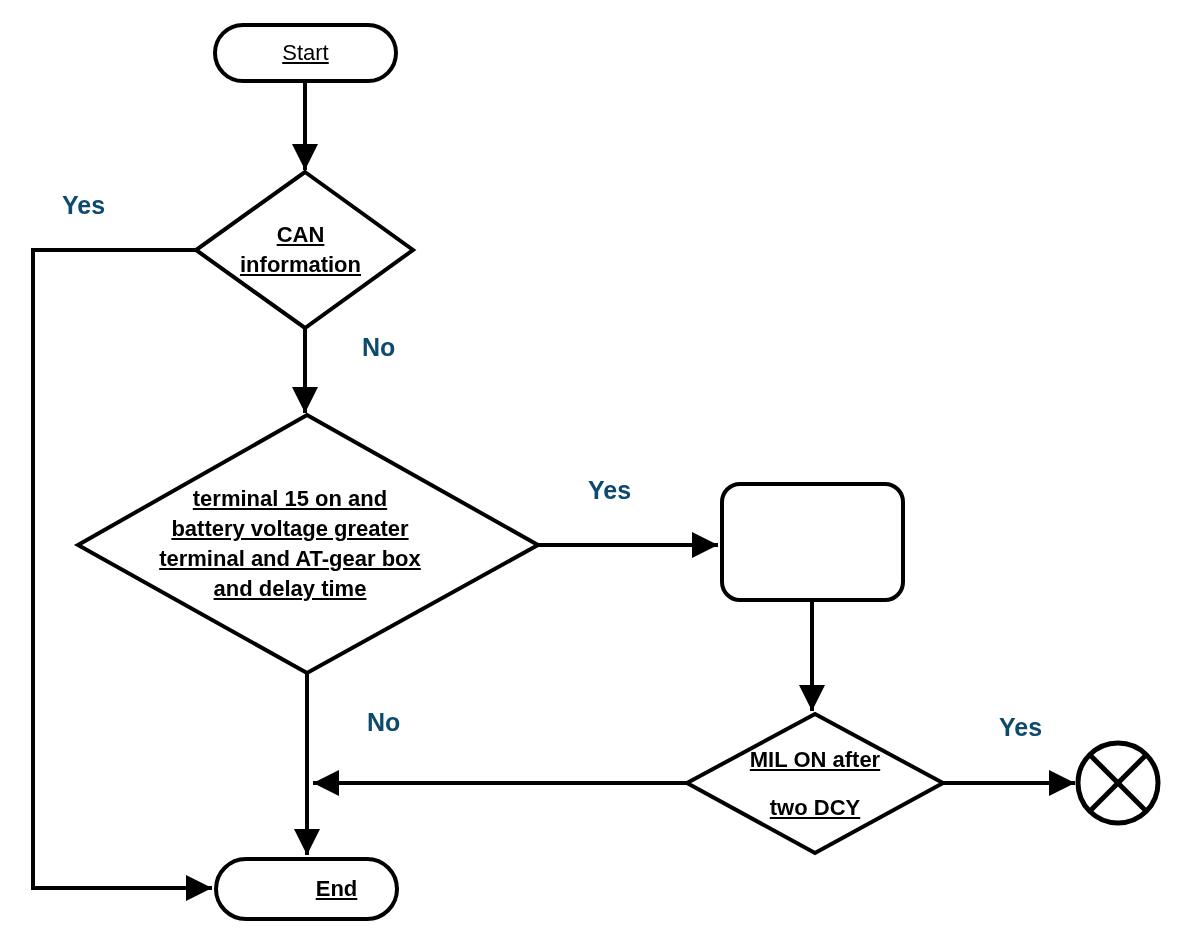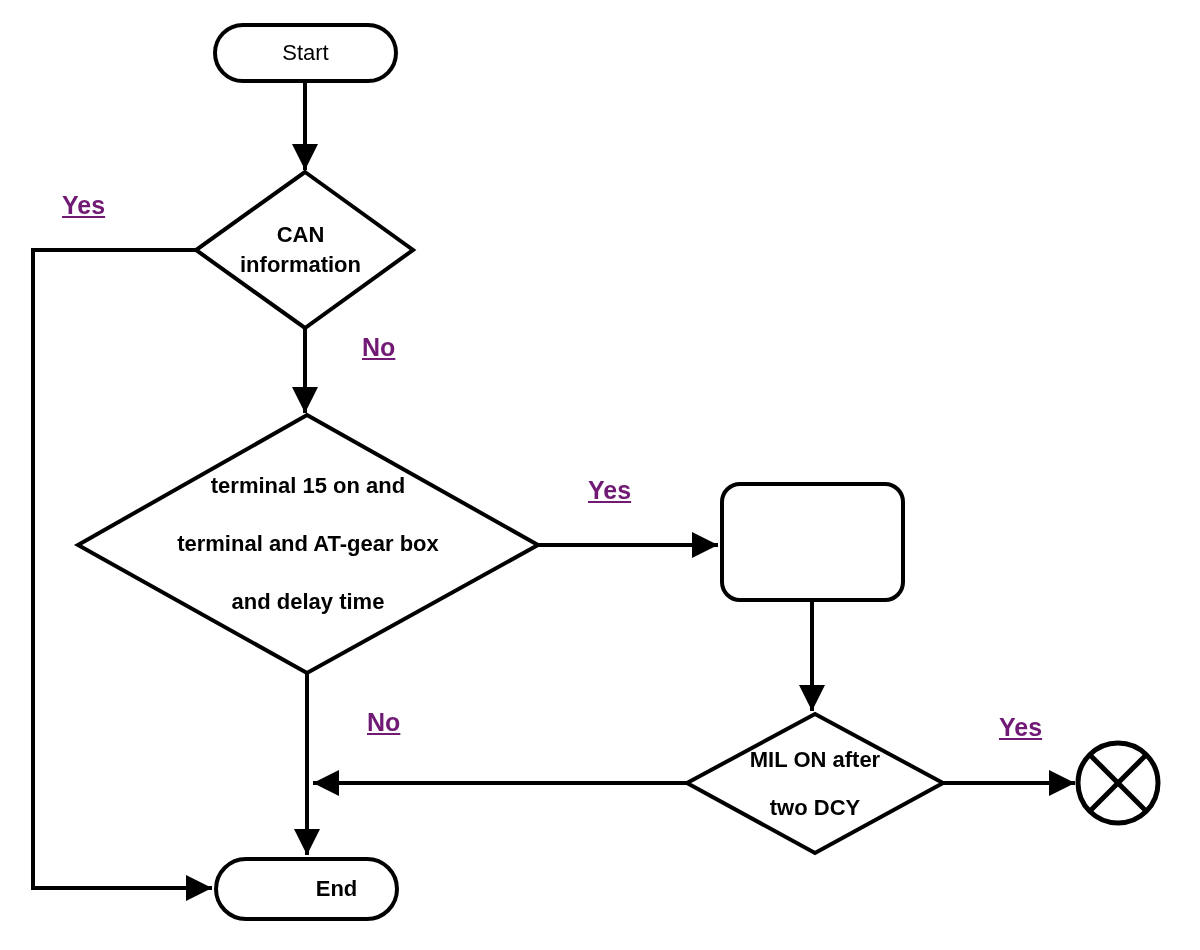--- a/index.html
+++ b/index.html
@@ -22,38 +22,38 @@
   }
   .label {
     position: absolute;
     display: flex;
     flex-direction: column;
     align-items: center;
     justify-content: center;
     text-align: center;
     color: #000000;
     pointer-events: none;
+    text-decoration: underline;
   }
   .node-text {
     font-size: 22px;
     font-weight: bold;
     line-height: 30px;
     white-space: nowrap;
   }
   .node-text.regular {
     font-weight: normal;
   }
   .edge-label {
     position: absolute;
     font-size: 25px;
     font-weight: bold;
-    color: #701a75;
+    color: #0c4a6e;
     white-space: nowrap;
     pointer-events: none;
-    text-decoration: underline;
   }
 </style>
 </head>
 <body>
 
 <div class="canvas">
 
   <svg width="1200" height="950" viewBox="0 0 1200 950">
     <defs>
       <marker id="ah" viewBox="0 0 10 10" refX="10" refY="5" markerWidth="6.5" markerHeight="6.5" orient="auto-start-reverse">
@@ -90,22 +90,23 @@
 
   <div class="label" style="left:215px; top:25px; width:181px; height:56px;">
     <div class="node-text regular">Start</div>
   </div>
 
   <div class="label" style="left:192px; top:172px; width:217px; height:156px;">
     <div class="node-text">CAN</div>
     <div class="node-text">information</div>
   </div>
 
-  <div class="label" style="left:78px; top:415px; width:460px; height:258px;gap:28px;">
+  <div class="label" style="left:60px; top:415px; width:460px; height:258px;">
     <div class="node-text">terminal 15 on and</div>
+    <div class="node-text">battery voltage greater</div>
     <div class="node-text">terminal and AT-gear box</div>
     <div class="node-text">and delay time</div>
   </div>
 
 
   <div class="label" style="left:687px; top:714px; width:256px; height:139px;gap:18px;">
     <div class="node-text">MIL ON after</div>
     <div class="node-text">two DCY</div>
   </div>
 

